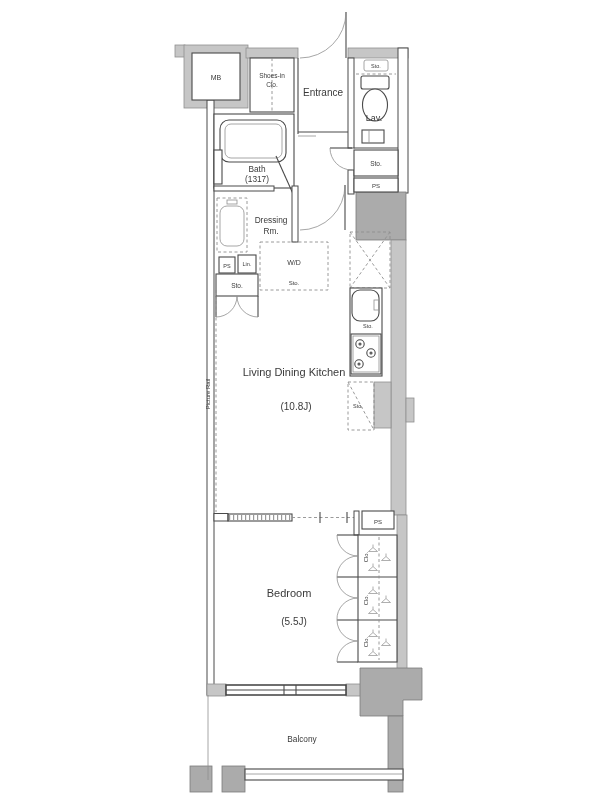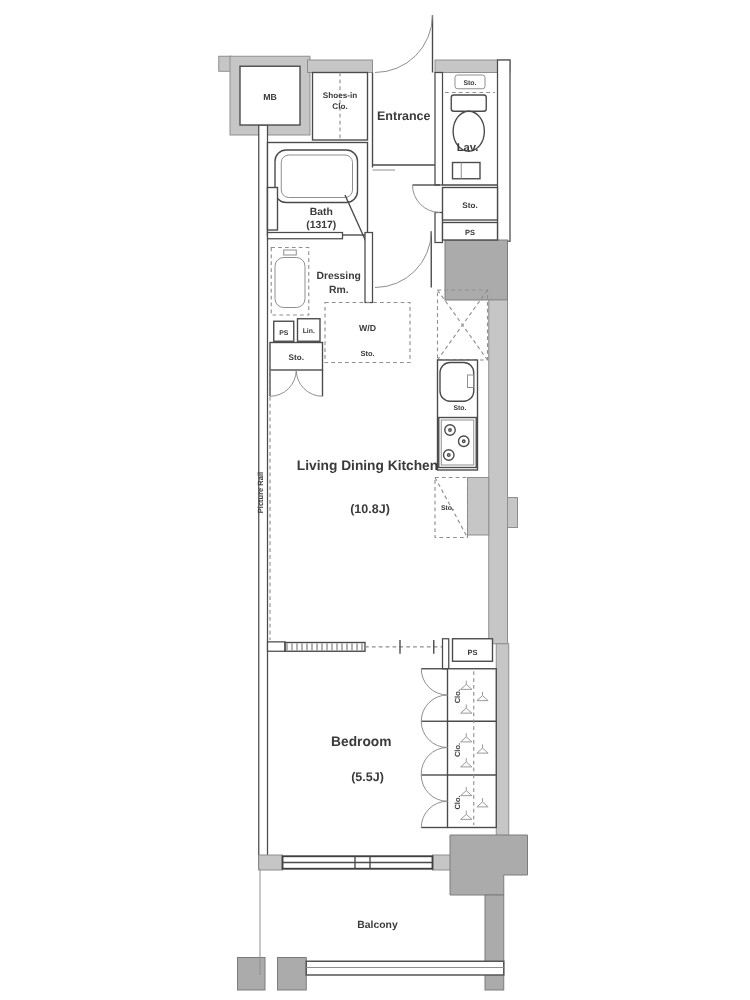--- a/index.html
+++ b/index.html
@@ -1,16 +1,16 @@
 <!DOCTYPE html>
 <html style="--bg: #ffffff; --wall-light: #c6c6c6; --wall-dark: #ababab; --line: #4a4a4a; --line-light: #8f8f8f; --text: #3a3a3a;"><head>
 <meta charset="utf-8">
 <style>
   html,body{margin:0;padding:0;background:#fff;}
-  .stage{position:relative;width:600px;height:800px;background:var(--bg,#fff);overflow:hidden;font-weight:bold;}
+  .stage{position:relative;width:600px;height:800px;background:var(--bg,#fff);overflow:hidden;}
   svg text{fill:var(--text,#3a3a3a);font-family:"Liberation Sans",sans-serif;text-anchor:middle;}
   .wl{fill:var(--wall-light,#c5c5c5);stroke:var(--line-light,#909090);stroke-width:.8;}
   .wd{fill:var(--wall-dark,#aaaaaa);stroke:#7c7c7c;stroke-width:.8;}
   .ww{fill:#ffffff;stroke:var(--line,#4a4a4a);stroke-width:1;}
   .ln{stroke:var(--line,#4a4a4a);stroke-width:1.1;fill:none;}
   .lt{stroke:var(--line-light,#909090);stroke-width:.8;fill:none;}
   .ds{stroke:var(--line-light,#8a8a8a);stroke-width:.9;fill:none;stroke-dasharray:3 2.5;}
   .fx{fill:#ffffff;stroke:var(--line,#4a4a4a);stroke-width:1.1;}
   .fxl{fill:none;stroke:var(--line-light,#909090);stroke-width:.8;}
   .room{fill:#ffffff;stroke:var(--line,#4a4a4a);stroke-width:1.1;}

